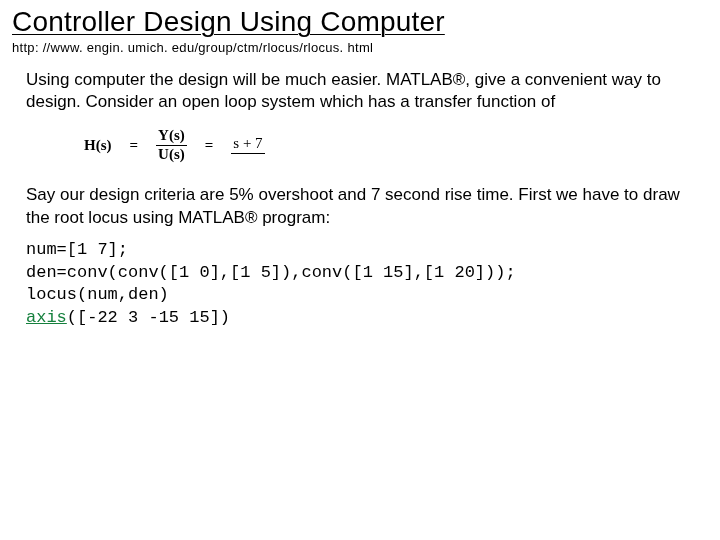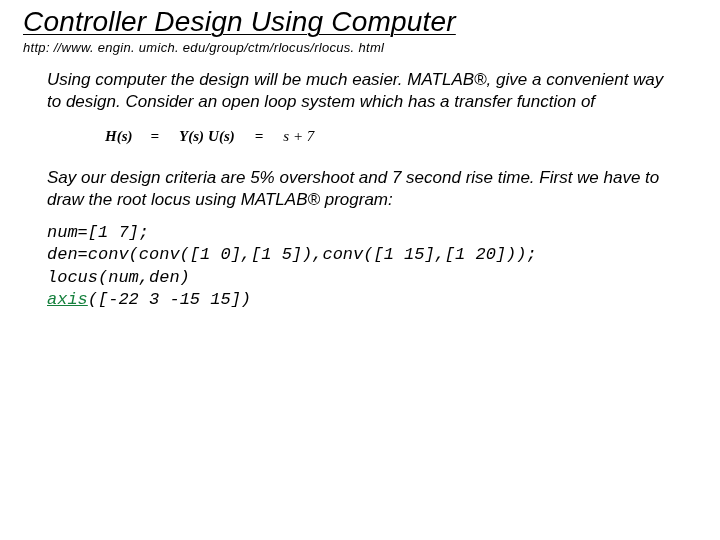--- a/index.html
+++ b/index.html
@@ -6,64 +6,63 @@
     margin: 0;
     padding: 0;
     width: 720px;
     height: 540px;
     background: #fff;
     font-family: Arial, Helvetica, sans-serif;
     color: #000;
     overflow: hidden;
   }
   .page {
-    padding: 6px 14px 14px 23px;
-    font-style: italic;
+    padding: 6px 14px 14px 12px;
   }
   .title {
     font-size: 28px;
     font-weight: 400;
     margin: 0 0 2px 0;
     text-decoration: underline;
     text-decoration-thickness: 1px;
     text-underline-offset: 3px;
     letter-spacing: 0.2px;
   }
   .subtitle {
     font-size: 16px;
     margin: 0 0 0 0;
   }
   .url {
     font-size: 13px;
     margin: 1px 0 14px 0;
     letter-spacing: 0.3px;
   }
   .body-block {
-    margin-left: 24px;
+    margin-left: 14px;
     margin-right: 24px;
   }
   .para {
     font-size: 17px;
     line-height: 1.32;
     margin: 0 0 10px 0;
   }
   .eq-wrap {
     margin: 14px 0 22px 58px;
   }
   .eq {
     font-family: "Times New Roman", Times, serif;
     font-size: 15px;
     display: flex;
     align-items: center;
     gap: 18px;
   }
   .eq .bold { font-weight: 700; }
   .frac {
     display: inline-flex;
-    flex-direction: row;
+    flex-direction: column;
     align-items: center;
     vertical-align: middle;
     line-height: 1.05;
   }
   .frac .num, .frac .den {
     padding: 0 2px;
     white-space: nowrap;
   }
   .frac .bar {
     width: 100%;

